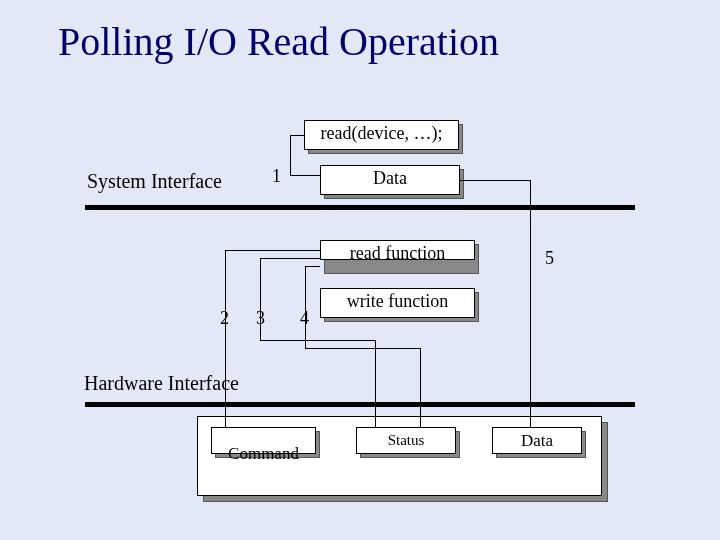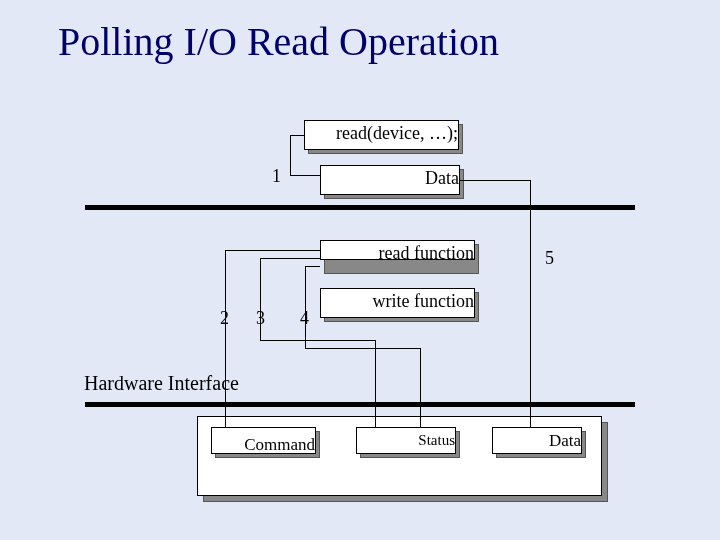--- a/index.html
+++ b/index.html
@@ -21,21 +21,21 @@
     position: absolute;
     left: 58px;
     top: 18px;
     font-size: 40px;
     color: #00006a;
   }
   .box {
     position: absolute;
     background: #fff;
     border: 1px solid #000;
-    text-align: right;
+    text-align: center;
     font-size: 18px;
     line-height: 1.2;
     padding-top: 2px;
     box-sizing: border-box;
   }
   .shadow {
     position: absolute;
     background: #888;
     border: 1px solid #555;
     box-sizing: border-box;
@@ -68,20 +68,21 @@
   <div class="title">Polling I/O Read Operation</div>
 
   <div class="shadow" style="left:308px; top:124px; width:155px; height:30px;"></div>
   <div class="box" style="left:304px; top:120px; width:155px; height:30px;">read(device, …);</div>
 
   <div class="shadow" style="left:324px; top:169px; width:140px; height:30px;"></div>
   <div class="box" style="left:320px; top:165px; width:140px; height:30px;">Data</div>
 
   <div class="num" style="left:272px; top:166px;">1</div>
 
+  <div style="position:absolute; left:87px; top:170px; font-size:20px;">System Interface</div>
 
   <div class="hbar" style="left:85px; top:205px; width:550px;"></div>
 
   <div class="shadow" style="left:324px; top:244px; width:155px; height:30px;"></div>
   <div class="box" style="left:320px; top:240px; width:155px; height:20px;">read function</div>
 
   <div class="shadow" style="left:324px; top:292px; width:155px; height:30px;"></div>
   <div class="box" style="left:320px; top:288px; width:155px; height:30px;">write function</div>
 
   <div class="num" style="left:545px; top:248px;">5</div>
@@ -91,21 +92,21 @@
   <div class="num" style="left:300px; top:308px;">4</div>
 
   <div style="position:absolute; left:84px; top:372px; font-size:20px;">Hardware Interface</div>
 
   <div class="hbar" style="left:85px; top:402px; width:550px;"></div>
 
   <div class="shadow" style="left:203px; top:422px; width:405px; height:80px;"></div>
   <div style="position:absolute; left:197px; top:416px; width:405px; height:80px; background:#fff; border:1px solid #000; box-sizing:border-box;"></div>
 
   <div class="shadow" style="left:215px; top:431px; width:105px; height:27px;"></div>
-  <div class="box" style="left:211px; top:427px; width:105px; height:27px; font-size:17px; padding-top:7px;">Command</div>
+  <div class="box" style="left:211px; top:427px; width:105px; height:27px; font-size:17px; padding-top:16px;">Command</div>
 
   <div class="shadow" style="left:360px; top:431px; width:100px; height:27px;"></div>
   <div class="box" style="left:356px; top:427px; width:100px; height:27px; font-size:15px; padding-top:3px;">Status</div>
 
   <div class="shadow" style="left:496px; top:431px; width:90px; height:27px;"></div>
   <div class="box" style="left:492px; top:427px; width:90px; height:27px; font-size:17px; padding-top:3px;">Data</div>
 
 
   <div class="vline" style="left:290px; top:135px; height:40px;"></div>
   <div class="hline" style="left:290px; top:135px; width:14px;"></div>

